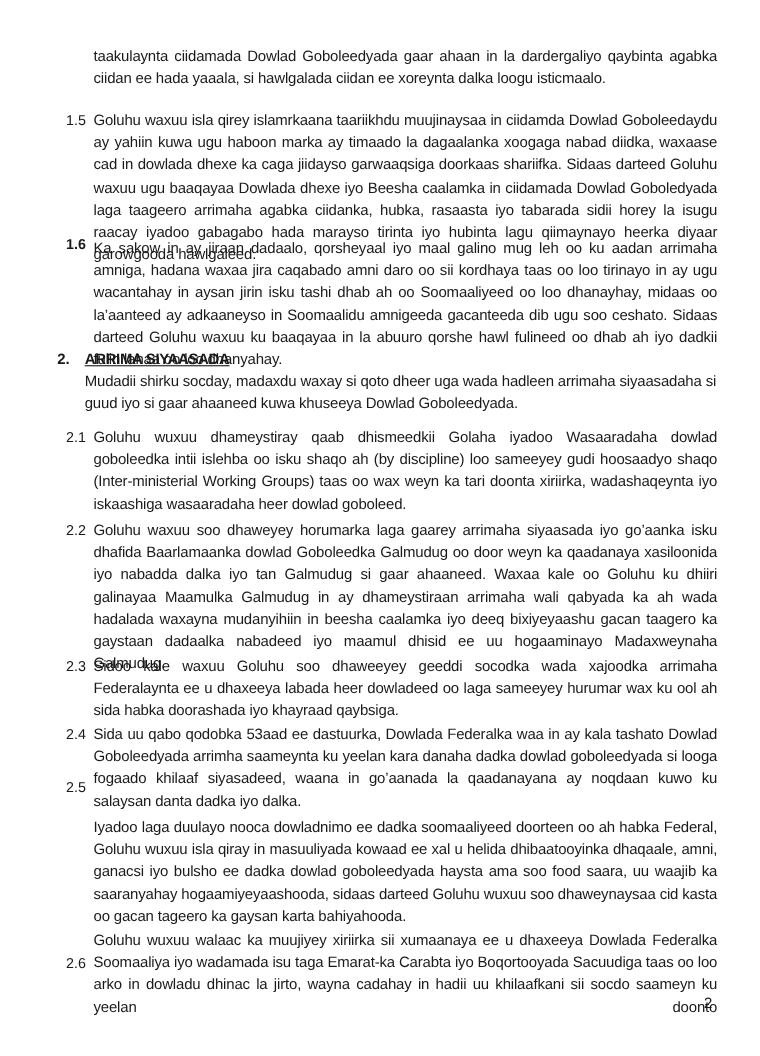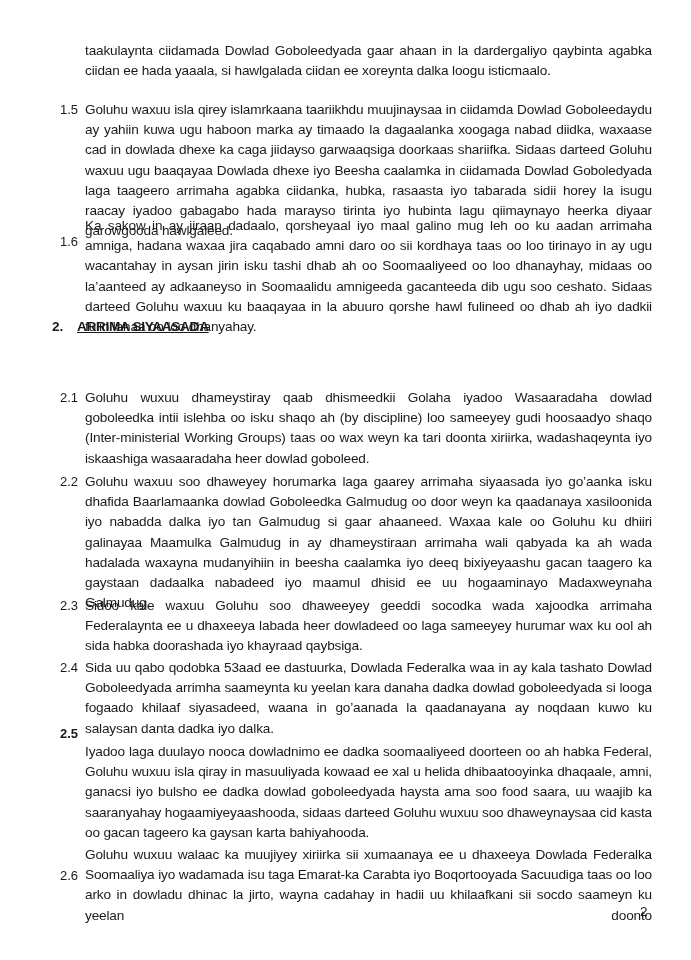--- a/index.html
+++ b/index.html
@@ -80,39 +80,40 @@
 </head>
 <body>
 
 <div class="page">
 
   <div class="block para-text" style="top:41px;">taakulaynta ciidamada Dowlad Goboleedyada gaar ahaan in la dardergaliyo qaybinta agabka ciidan ee hada yaaala, si hawlgalada ciidan ee xoreynta dalka loogu isticmaalo.</div>
 
   <div class="item-num" style="top:100px;">1.5</div>
   <div class="block para-text" style="top:100px;">Goluhu waxuu isla qirey islamrkaana taariikhdu muujinaysaa in ciidamda Dowlad Goboleedaydu ay yahiin kuwa ugu haboon marka ay timaado la dagaalanka xoogaga nabad diidka, waxaase cad in dowlada dhexe ka caga jiidayso garwaaqsiga doorkaas shariifka. Sidaas darteed Goluhu waxuu  ugu baaqayaa Dowlada dhexe iyo Beesha caalamka in ciidamada Dowlad Goboledyada laga taageero arrimaha agabka ciidanka, hubka, rasaasta iyo tabarada sidii horey la isugu raacay iyadoo gabagabo hada marayso tirinta iyo hubinta lagu qiimaynayo heerka diyaar garowgooda hawlgaleed.</div>
 
-  <div class="item-num" style="top:232px;">1.6</div>
+  <div class="item-num" style="top:212px;font-weight:bold;">1.6</div>
   <div class="block para-text" style="top:216px;">Ka sakow in ay jiraan dadaalo, qorsheyaal  iyo maal galino mug leh oo ku aadan arrimaha amniga, hadana waxaa jira caqabado  amni daro oo sii kordhaya taas oo loo tirinayo in ay ugu wacantahay in aysan jirin isku tashi dhab ah oo Soomaaliyeed oo loo dhanayhay, midaas oo la’aanteed ay adkaaneyso in Soomaalidu amnigeeda gacanteeda dib ugu soo ceshato. Sidaas darteed Goluhu waxuu ku baaqayaa in la abuuro qorshe hawl fulineed oo dhab ah iyo dadkii fulin lahaa oo loo dhanyahay.</div>
 
   <div class="sec-num" style="top:317px;">2.</div>
   <div class="sec-title" style="top:317px;text-align:right;">ARRIMA SIYAASADA</div>
+  <div class="sec-intro" style="top:337px;">Mudadii shirku socday, madaxdu waxay si qoto dheer uga wada hadleen arrimaha siyaasadaha si guud iyo si gaar ahaaneed kuwa khuseeya Dowlad Goboleedyada.</div>
 
   <div class="item-num" style="top:388px;">2.1</div>
   <div class="block para-text" style="top:388px;">Goluhu wuxuu dhameystiray qaab dhismeedkii Golaha iyadoo Wasaaradaha dowlad goboleedka intii islehba oo isku shaqo ah (by discipline) loo sameeyey gudi hoosaadyo shaqo (Inter-ministerial Working Groups) taas oo wax weyn ka tari doonta xiriirka, wadashaqeynta iyo iskaashiga wasaaradaha heer dowlad goboleed.</div>
 
   <div class="item-num" style="top:472px;">2.2</div>
   <div class="block para-text" style="top:472px;">Goluhu waxuu soo dhaweyey horumarka laga gaarey arrimaha siyaasada iyo go’aanka isku dhafida Baarlamaanka dowlad Goboleedka Galmudug oo door weyn ka qaadanaya xasiloonida iyo nabadda dalka iyo tan Galmudug si gaar ahaaneed. Waxaa kale oo Goluhu ku dhiiri galinayaa Maamulka Galmudug in ay dhameystiraan arrimaha wali qabyada ka ah wada hadalada waxayna mudanyihiin in beesha caalamka iyo deeq bixiyeyaashu gacan taagero ka gaystaan dadaalka nabadeed iyo maamul dhisid ee uu hogaaminayo Madaxweynaha Galmudug.</div>
 
   <div class="item-num" style="top:596px;">2.3</div>
   <div class="block para-text" style="top:596px;">Sidoo kale waxuu Goluhu soo dhaweeyey geeddi socodka wada xajoodka arrimaha Federalaynta ee u dhaxeeya labada heer dowladeed oo laga sameeyey hurumar wax ku ool ah sida habka doorashada iyo khayraad qaybsiga.</div>
 
   <div class="item-num" style="top:658px;">2.4</div>
   <div class="block para-text" style="top:658px;">Sida uu qabo qodobka 53aad ee dastuurka, Dowlada Federalka waa in ay kala tashato Dowlad Goboleedyada arrimha saameynta ku yeelan kara danaha dadka dowlad goboleedyada si looga fogaado khilaaf siyasadeed, waana in go’aanada la qaadanayana ay noqdaan kuwo ku salaysan danta dadka iyo dalka.</div>
 
-  <div class="item-num" style="top:724px;font-weight:bold;">2.5</div>
+  <div class="item-num" style="top:706px;">2.5</div>
   <div class="block para-text" style="top:742px;">Iyadoo laga duulayo nooca dowladnimo ee dadka soomaaliyeed doorteen oo ah habka Federal, Goluhu wuxuu isla qiray in masuuliyada kowaad ee xal u helida dhibaatooyinka dhaqaale, amni, ganacsi iyo bulsho ee dadka dowlad goboleedyada haysta ama soo food saara, uu waajib ka saaranyahay hogaamiyeyaashooda, sidaas darteed Goluhu wuxuu soo dhaweynaysaa cid kasta oo gacan tageero ka gaysan karta bahiyahooda.</div>
 
   <div class="item-num" style="top:866px;">2.6</div>
   <div class="block para-text last" style="top:845px;">Goluhu wuxuu walaac ka muujiyey xiriirka sii xumaanaya ee u dhaxeeya Dowlada Federalka Soomaaliya iyo wadamada isu taga Emarat-ka Carabta iyo Boqortooyada Sacuudiga taas oo loo arko in dowladu dhinac la jirto, wayna cadahay in hadii uu khilaafkani sii socdo saameyn ku yeelan doonto</div>
 
   <div class="page-number">2</div>
 
 </div>
 
 </body></html>

